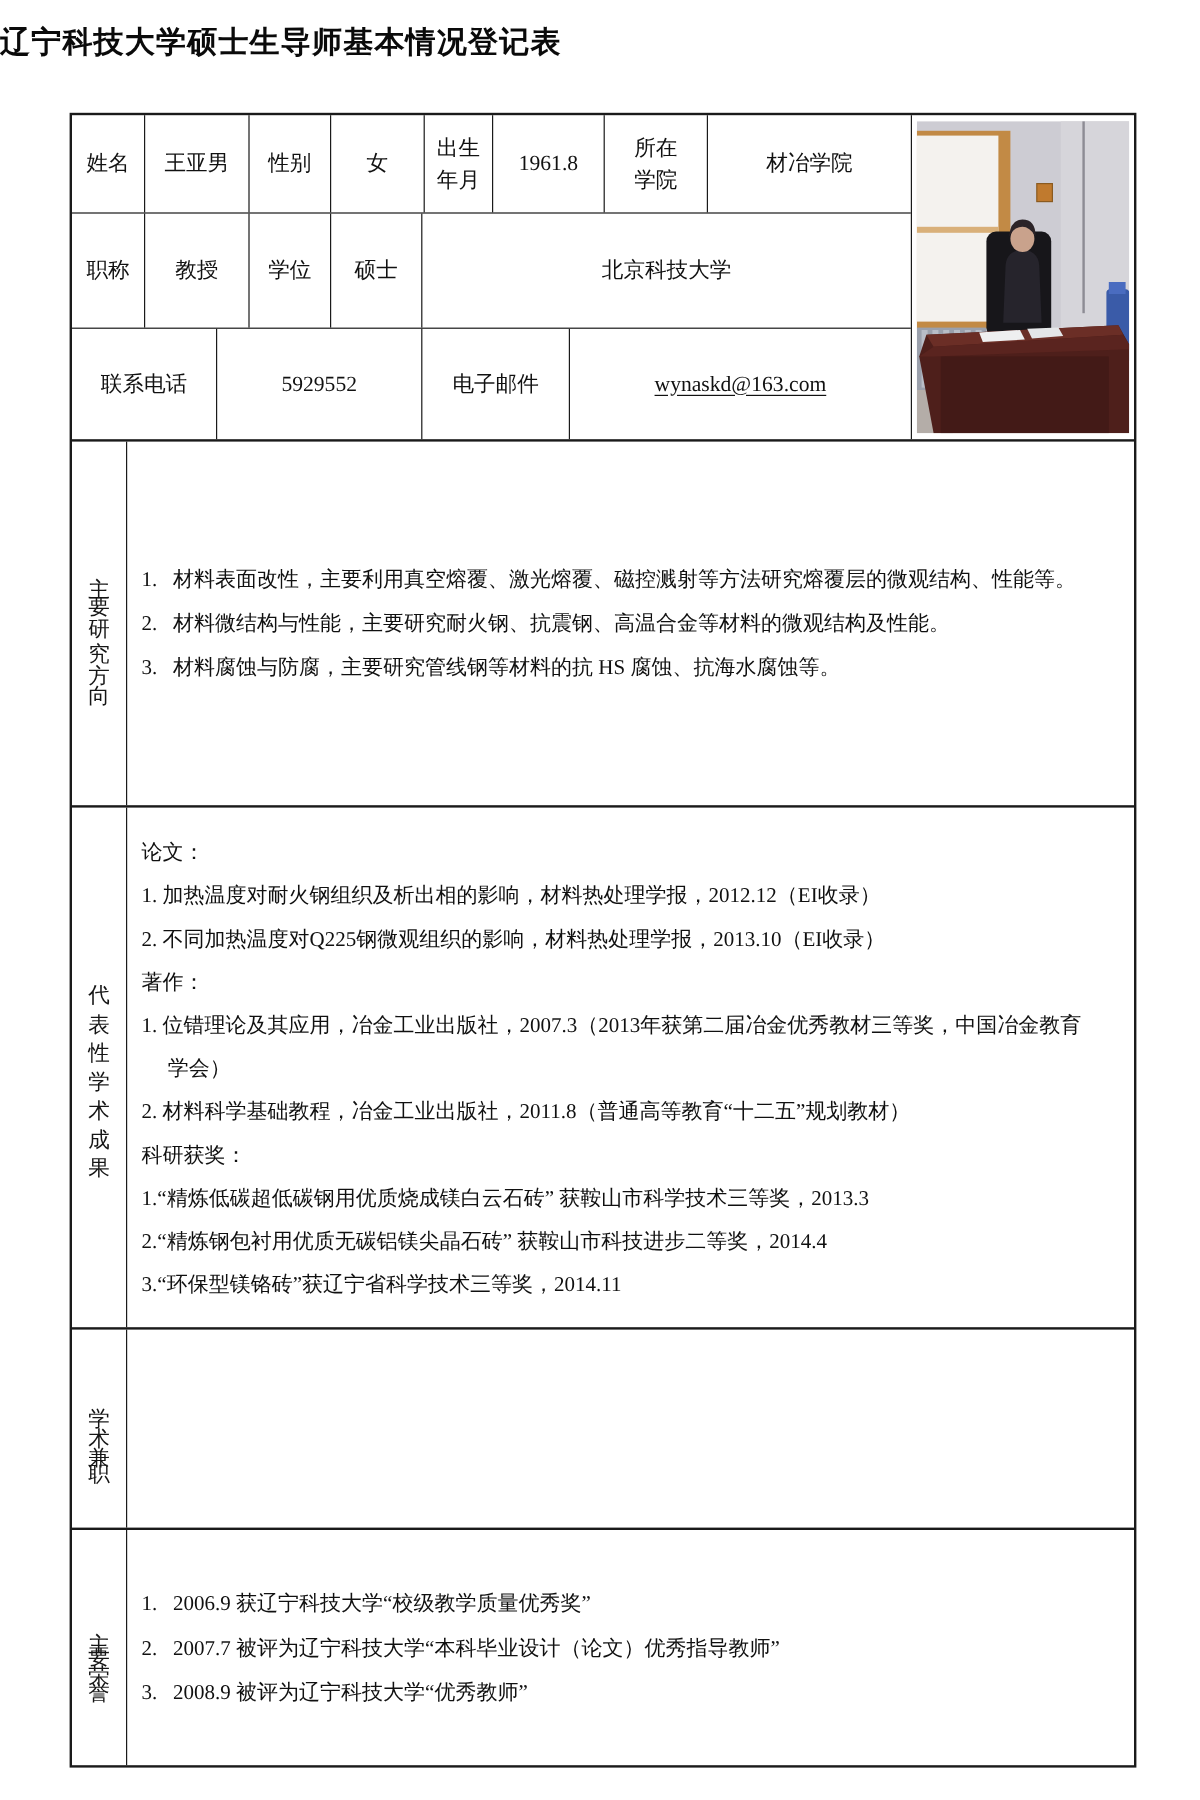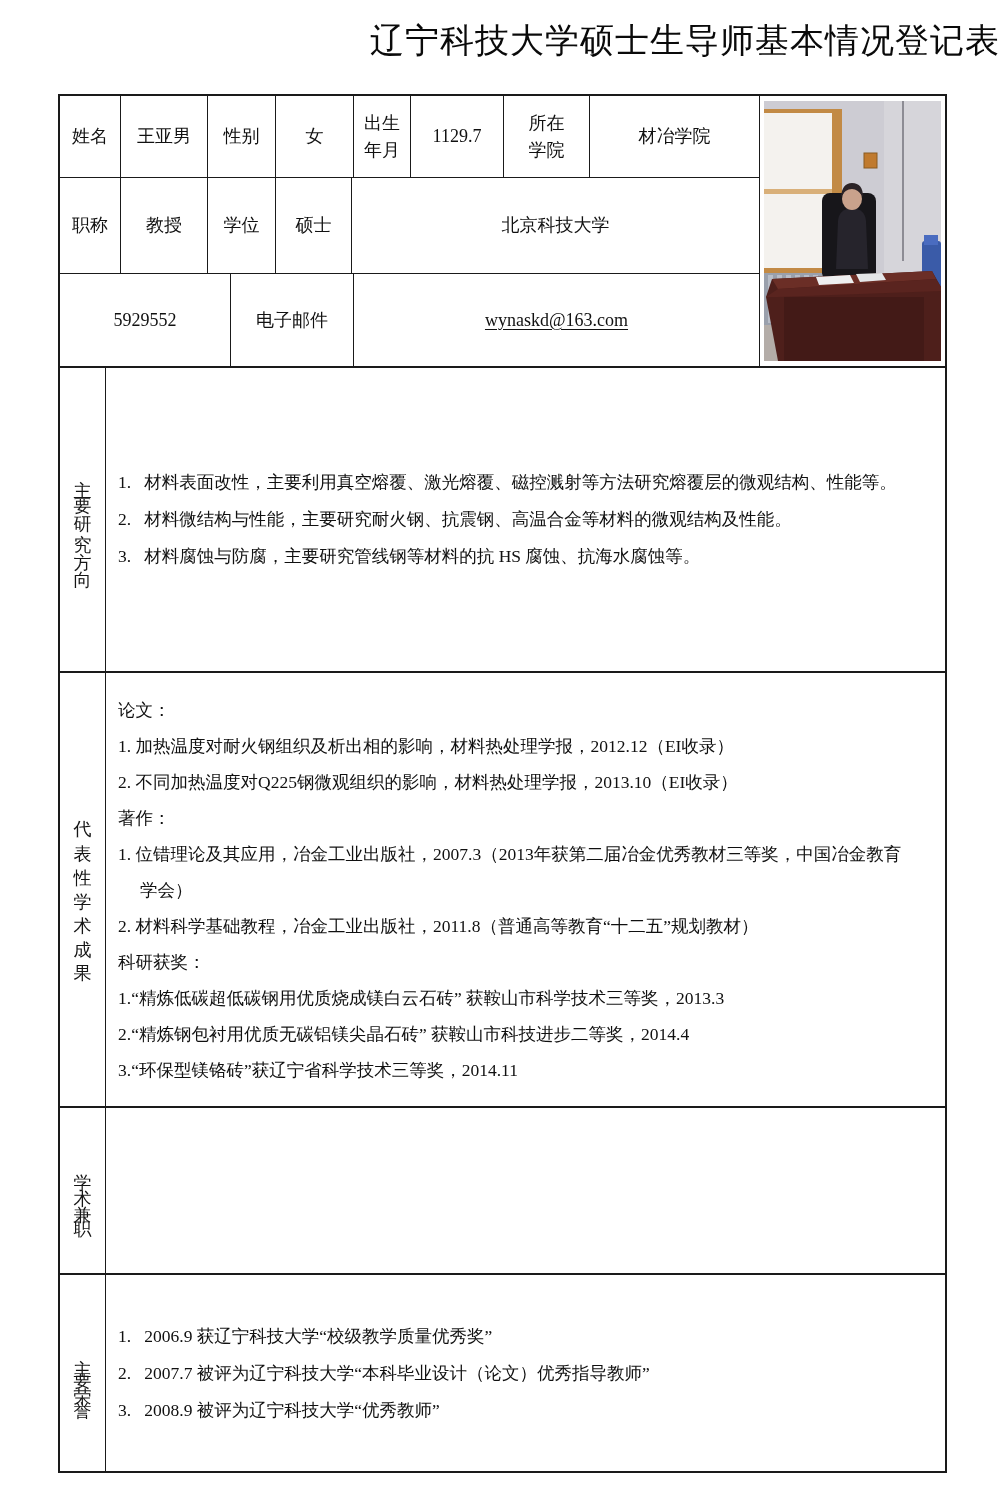--- a/index.html
+++ b/index.html
@@ -3,21 +3,21 @@
 <meta charset="utf-8">
 <style>
   html,body { margin:0; padding:0; background:#ffffff; }
   .page {
     position:relative; width:1000px; height:1500px; background:#ffffff;
     font-family:"Liberation Serif","DejaVu Serif",serif; color:#111111;
     overflow:hidden;
   }
   .doc-title {
     position:absolute; top:18px; left:0; width:100%;
-    text-align:right; font-size:34px; font-weight:400; letter-spacing:1px;
+    text-align:left; font-size:25px; font-weight:700; letter-spacing:1px;
     color:#0a0a0a;
   }
   .form-table {
     position:absolute; left:58px; top:78px; width:889px; height:1379px;
     border:2px solid #1a1a1a; box-sizing:border-box;
     display:flex; flex-direction:column;margin-top:16px;
   }
   .top-region { display:flex; height:272px; border-bottom:2px solid #1a1a1a; box-sizing:border-box; }
   .info-grid { width:700px; display:flex; flex-direction:column; border-right:1px solid #1a1a1a; box-sizing:border-box; }
   .info-row { display:flex; box-sizing:border-box; }
@@ -70,36 +70,37 @@
       <div class="info-grid">
 
         <div class="info-row r1">
           <div class="cell" style="width:61px">姓名</div>
           <div class="cell" style="width:87px">王亚男</div>
           <div class="cell" style="width:68px">性别</div>
           <div class="cell" style="width:78px">女</div>
           <div class="cell" style="width:57px">
               <span class="two-line">出生年月</span>
             </div>
-          <div class="cell" style="width:93px">1129.7</div>
+          <div class="cell" style="width:93px">1961.8</div>
           <div class="cell" style="width:86px">
               <span class="two-line">所在学院</span>
             </div>
           <div class="cell last">材冶学院</div>
         </div>
 
         <div class="info-row r2">
           <div class="cell" style="width:61px">职称</div>
           <div class="cell" style="width:87px">教授</div>
           <div class="cell" style="width:68px">学位</div>
           <div class="cell" style="width:76px">硕士</div>
           <div class="cell last">北京科技大学</div>
         </div>
 
         <div class="info-row r3">
+          <div class="cell" style="width:121px">联系电话</div>
           <div class="cell" style="width:171px">5929552</div>
           <div class="cell" style="width:123px">电子邮件</div>
           <div class="cell last">
               <span class="email">wynaskd@163.com</span>
             </div>
         </div>
 
       </div>
 
       <div class="photo-cell">

